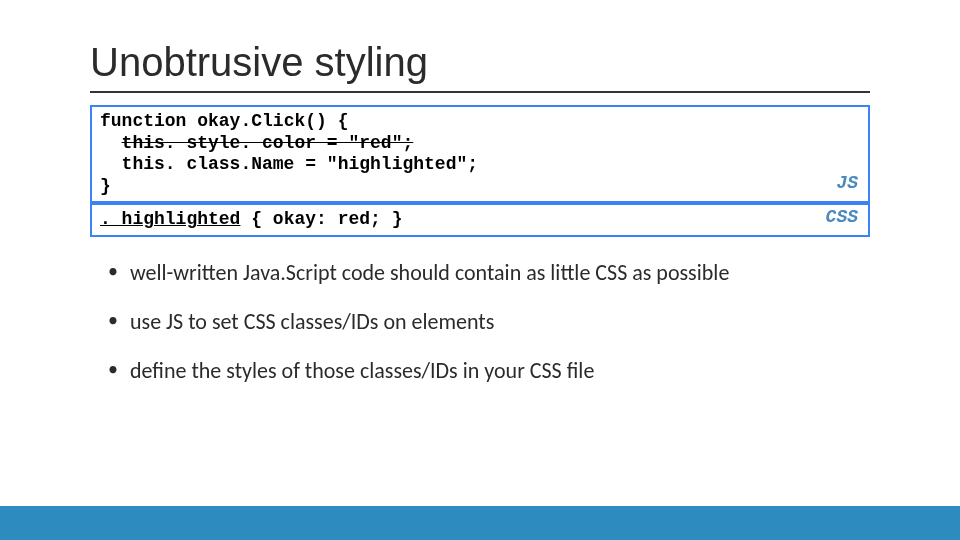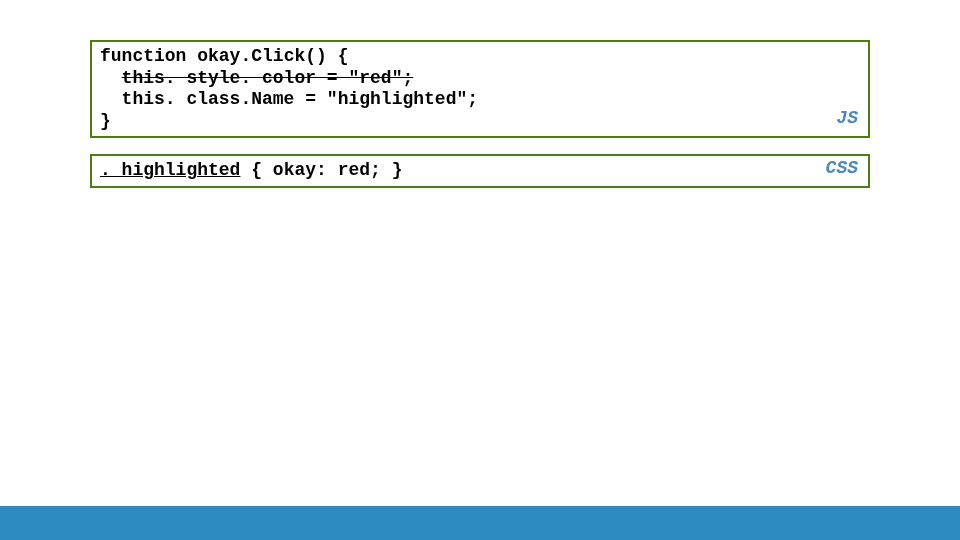--- a/index.html
+++ b/index.html
@@ -21,22 +21,22 @@
   .title {
     font-size: 40px;
     font-weight: 300;
     color: #2b2b2b;
     border-bottom: 2px solid #333;
     padding-bottom: 6px;
     margin-bottom: 12px;
     font-family: "Segoe UI Light", "Segoe UI", Arial, sans-serif;
   }
   .codebox {
-    border: 2px solid #4d7c0f;
-    margin-bottom: 16px;
+    border: 2px solid #3b82f6;
+    margin-bottom: 0;
     position: relative;
     background: #fff;
   }
   .codebox pre {
     font-family: "Courier New", Courier, monospace;
     font-size: 18px;
     line-height: 1.2;
     font-weight: bold;
     color: #000;
     padding: 4px 8px 4px 8px;
@@ -83,30 +83,36 @@
     height: 34px;
     background: #2e8bc0;
   }
   .indent { padding-left: 2ch; display:inline-block;}
 </style>
 </head>
 <body>
 
 <div class="slide">
 
+  <h1 class="title">Unobtrusive styling</h1>
 
   <div class="codebox">
     <pre><span>function okay.Click() {</span>
 <span class="indent strike">this. style. color = "red";</span>
 <span class="indent">this. class.Name = "highlighted";</span>
 <span>}</span></pre>
     <span class="lang-label">JS</span>
   </div>
 
   <div class="codebox">
     <pre><span class="underline">. highlighted</span><span> { okay: red; }</span></pre>
     <span class="lang-label">CSS</span>
   </div>
 
+  <ul class="bullets">
+    <li>well-written Java.Script code should contain as little CSS as possible</li>
+    <li>use JS to set CSS classes/IDs on elements</li>
+    <li>define the styles of those classes/IDs in your CSS file</li>
+  </ul>
 
 </div>
 
 <div class="footer-bar"></div>
 
 </body></html>

